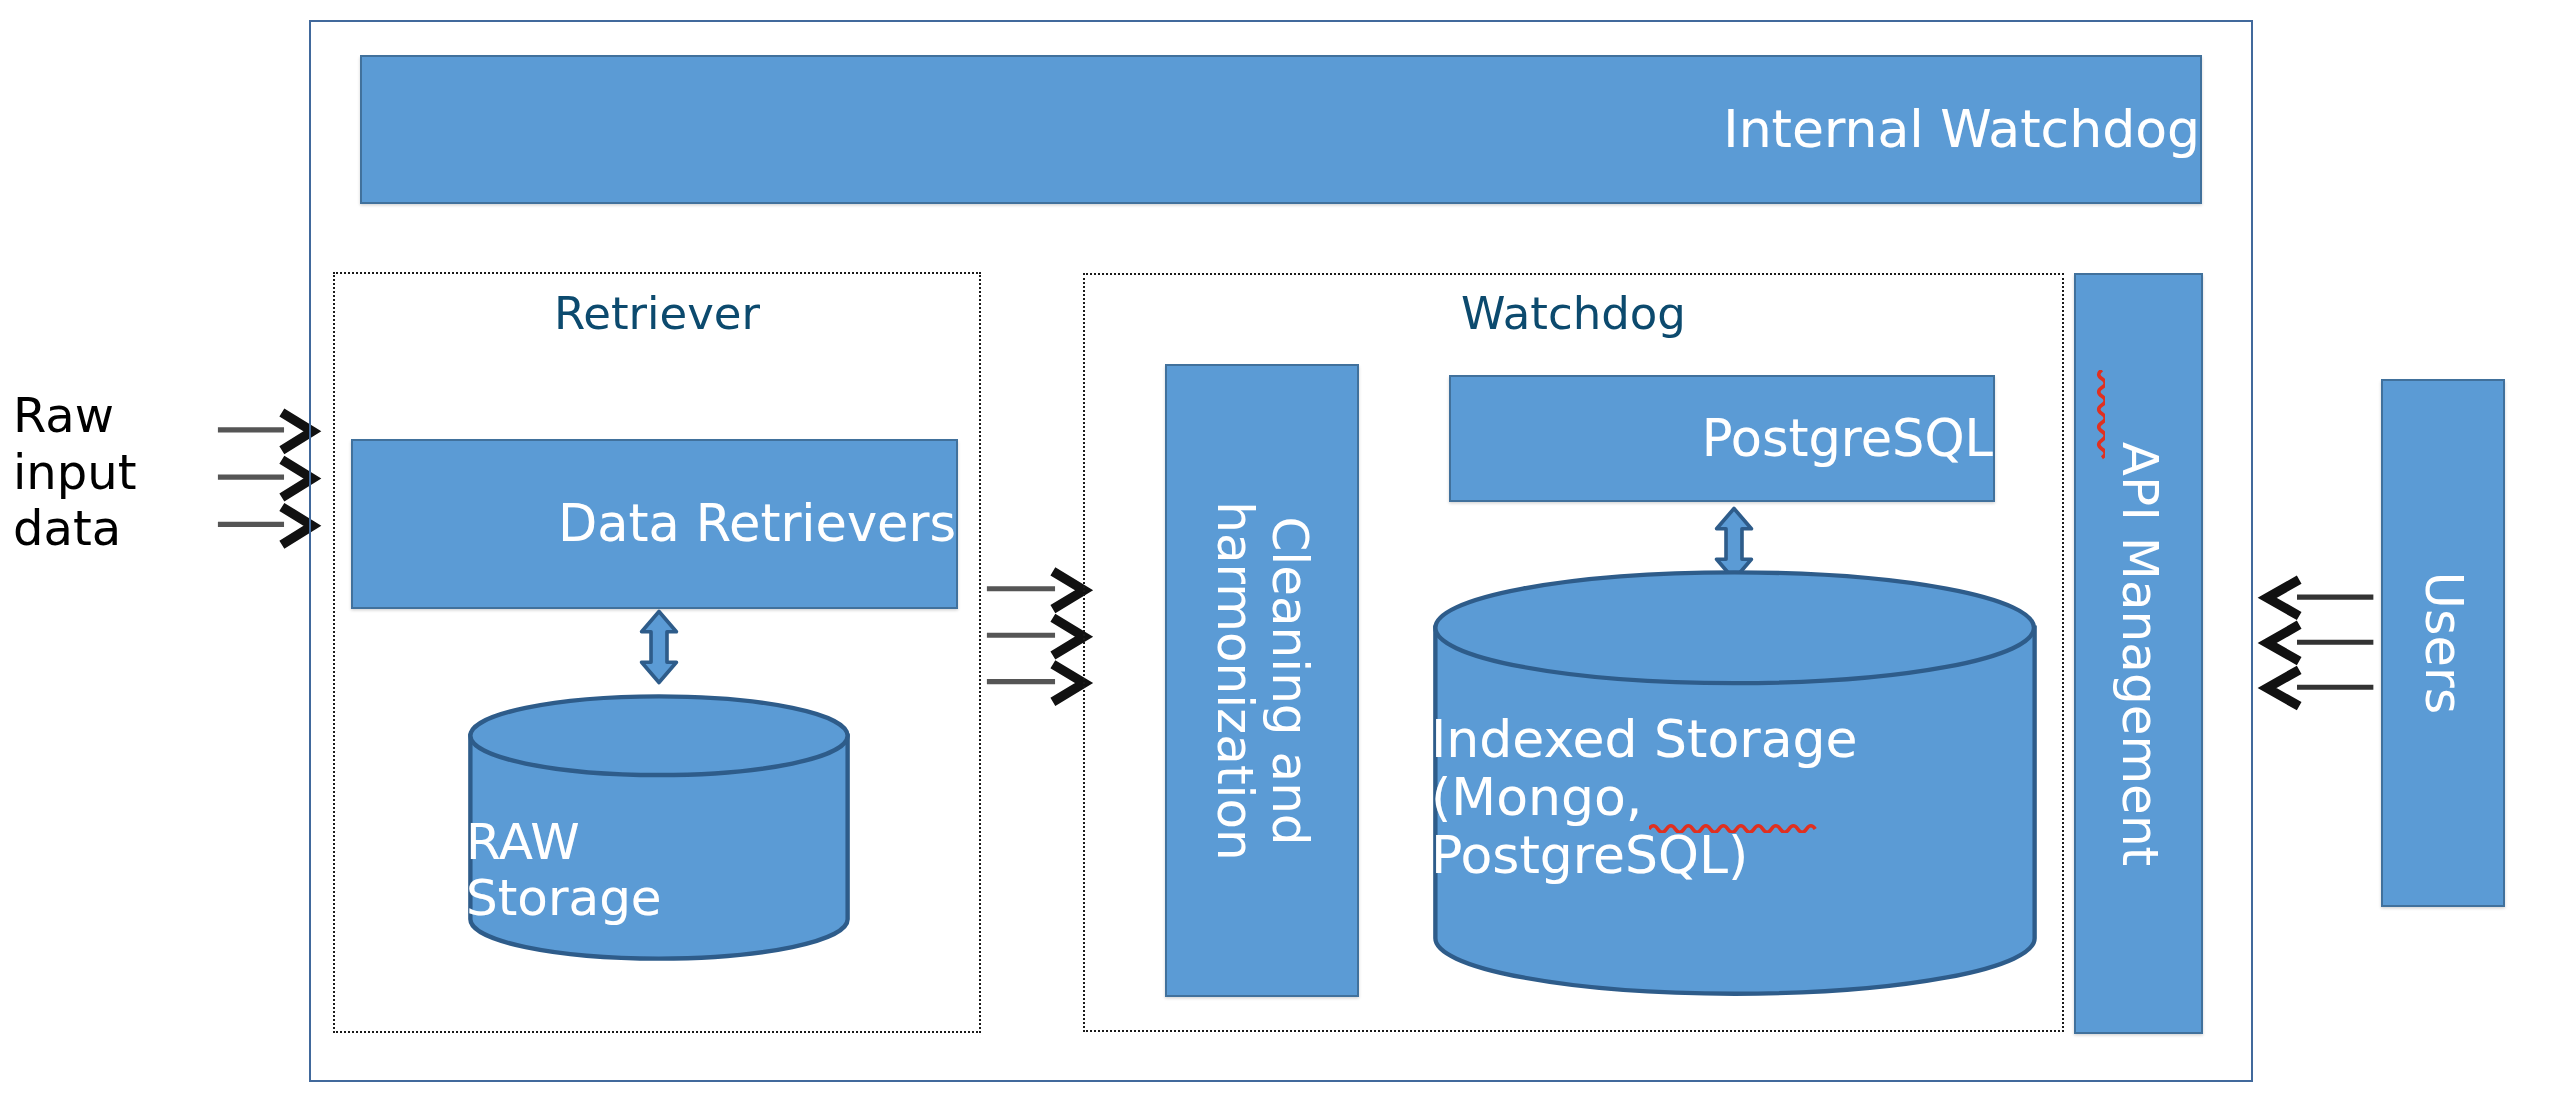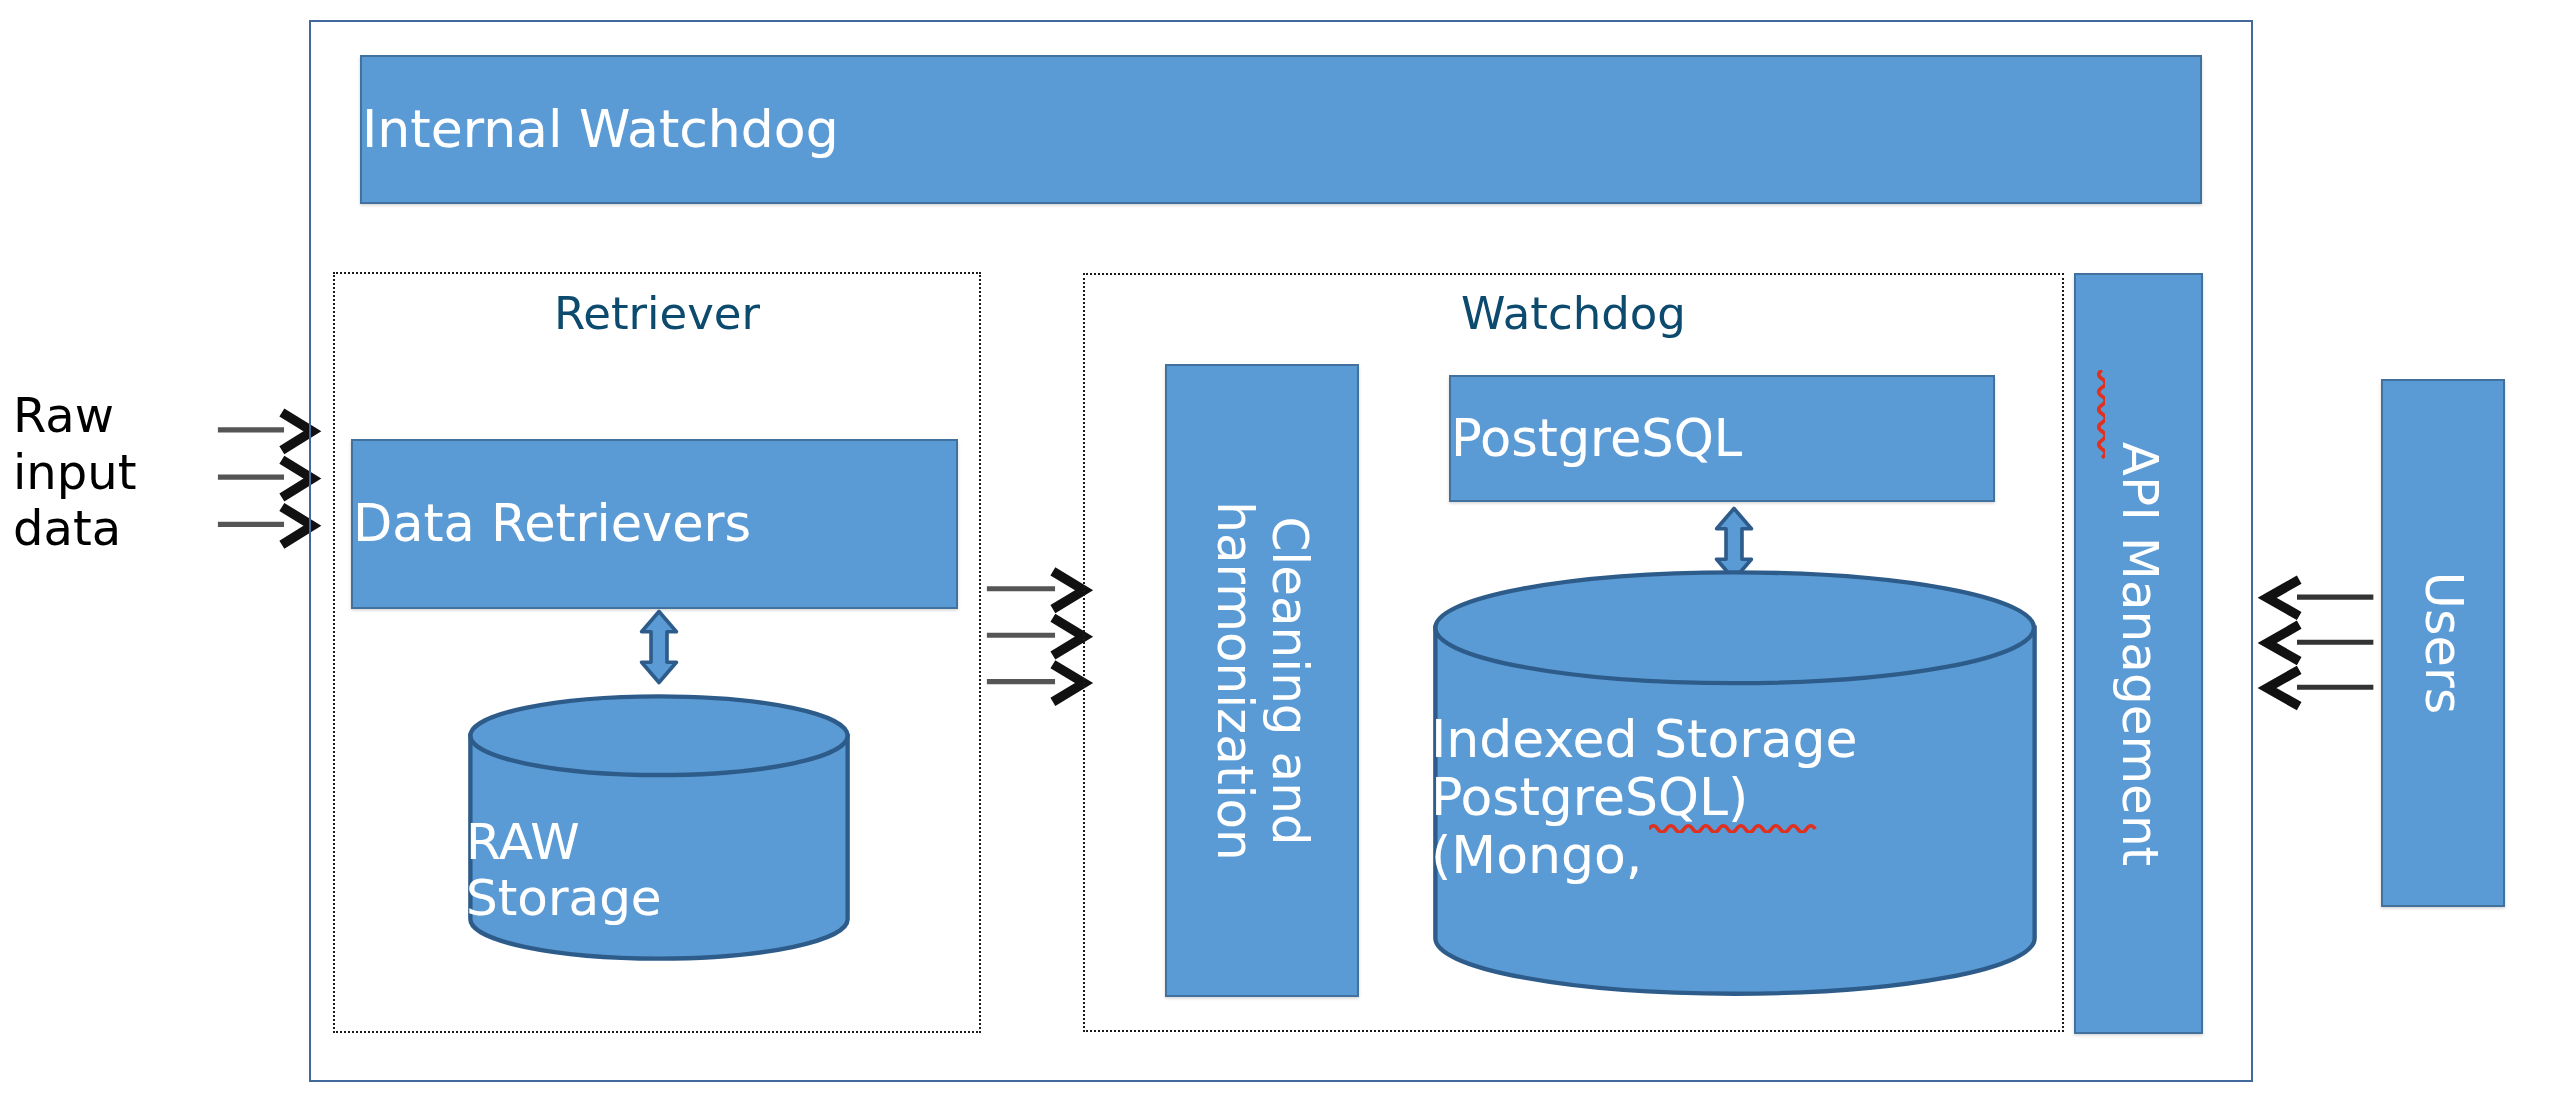--- a/index.html
+++ b/index.html
@@ -36,21 +36,21 @@
     white-space:nowrap;
   }
 
   .bluebox{
     background:#5B9BD5;
     border:2.2px solid #41719C;
     color:#ffffff;
     display:flex;
     align-items:center;
     justify-content:center;
-    text-align:left;
+    text-align:right;
     line-height:1.05;
     box-shadow:0 2.2px 2.9px rgba(0,0,0,0.18);
   }
 
   .bluebox .lbl{
     display:block;
     width:100%;
     text-shadow:0 0 0.7px rgba(255,255,255,0.35);
   }
 
@@ -173,22 +173,22 @@
     <path d="M33 2 L57 30 L44 30 L44 72 L57 72 L33 100 L9 72 L22 72 L22 30 L9 30 Z" fill="#5B9BD5" stroke="#2E5C8A" stroke-width="5" stroke-linejoin="round"></path>
   </svg>
 
   <div class="cyl" style="left:1431px;top:568px;width:608px;height:430px;">
     <svg viewBox="0 0 835 590" preserveAspectRatio="none">
       <path d="M6 82 L6 508 A411 76 0 0 0 829 508 L829 82 Z" fill="#5B9BD5" stroke="#2E5C8A" stroke-width="6"></path>
       <ellipse cx="417" cy="82" rx="411" ry="76" fill="#5B9BD5" stroke="#2E5C8A" stroke-width="6"></ellipse>
     </svg>
     <div class="cyl-label" style="top:142px;font-size:52px;">
       <div>Indexed Storage</div>
+      <div>(Mongo,</div>
       <div>PostgreSQL)</div>
-      <div>(Mongo,</div>
     </div>
 
     <svg class="squiggle" style="left:218px;top:253px;width:175px;height:11.6px;" viewBox="0 0 240 16" preserveAspectRatio="none">
       <path d="M0 11 q6 -9 12 0 t12 0 t12 0 t12 0 t12 0 t12 0 t12 0 t12 0 t12 0 t12 0 t12 0 t12 0 t12 0 t12 0 t12 0 t12 0 t12 0 t12 0 t12 0" fill="none" stroke="#E03020" stroke-width="5"></path>
     </svg>
   </div>
 
   <div class="abs vertbox" style="left:2074px;top:273px;width:129px;height:761px;">
     <div class="vtext" style="font-size:50px;">API Management</div>
 

